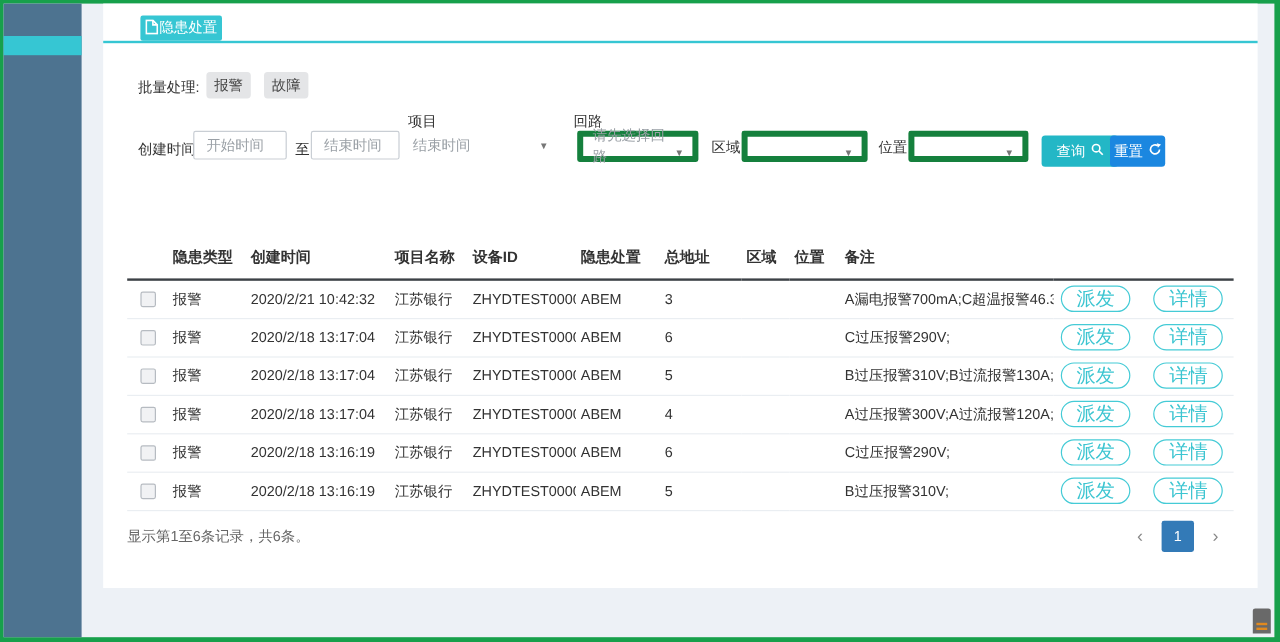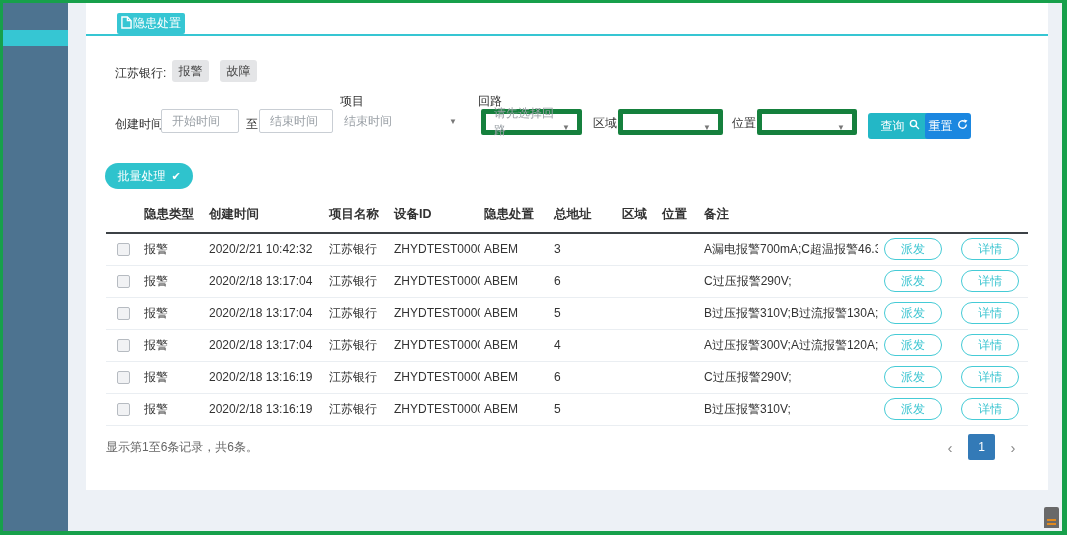--- a/index.html
+++ b/index.html
@@ -36,21 +36,21 @@
   .tbl-wrap { position:absolute; left:20px; top:199px; width:922px; }
   table { width:100%; border-collapse:collapse; table-layout:fixed; }
   th { text-align:left; font-size:12.5px; color:#333; font-weight:bold; padding:4px 4px 9px;
        border-bottom:2px solid #3c4146; white-space:nowrap; }
   td { font-size:12px; color:#333; padding:0 4px; height:32px; border-bottom:1px solid #eaeef2;
        white-space:nowrap; overflow:hidden; }
   .cb { display:inline-block; width:13px; height:13px; background:#f1f2f4; border:1px solid #b6bbc1;
         border-radius:2px; vertical-align:middle; cursor:pointer; }
   .col-cb { text-align:center; }
   .pill-outline { width:58px; height:22px; border-radius:11px; border:1px solid var(--outline_btn,#45cbd6);
-                  color:#3cc5d1; background:#fff; font-size:12px; cursor:pointer; font-family:inherit; }
+                  color:#3cc5d1; background:#fff; font-size:16px; cursor:pointer; font-family:inherit; }
   .col-actions { padding-left:6px; }
   .pill-outline + .pill-outline { margin-left:16px; }
 
   .footer-summary { position:absolute; left:20px; top:436px; font-size:12px; color:#666; }
   .pager { position:absolute; right:22px; top:431px; display:flex; align-items:center; gap:5px; }
   .pg { width:26px; height:26px; display:flex; align-items:center; justify-content:center;
         font-size:15px; color:#888; cursor:pointer; background:transparent; border:none; font-family:inherit; }
   .pg.active { background:var(--page_active,#337ab7); color:#fff; border-radius:2px; font-size:12px; width:27px; }
 
   .scroll-widget { position:absolute; right:3px; bottom:3px; width:15px; height:21px; background:#696969;
@@ -74,21 +74,21 @@
         <span>
           <svg width="11" height="13" viewBox="0 0 12 14">
               <path d="M1 1 h6 l4 4 v8 h-10 z" fill="none" stroke="#fff" stroke-width="1.5"></path>
               <path d="M7 1 v4 h4" fill="none" stroke="#fff" stroke-width="1.5"></path>
             </svg>
         </span>
         <span>隐患处置</span>
       </div>
       <div class="header-line"></div>
 
-      <span class="lbl" style="left:29px; top:62px;">江苏银行:</span>
+      <span class="lbl" style="left:29px; top:62px;">批量处理:</span>
       <button class="gray-btn" style="left:86px; top:57px;">报警</button>
       <button class="gray-btn" style="left:134px; top:57px;">故障</button>
 
       <span class="lbl" style="left:29px; top:113px;">创建时间</span>
       <input class="txt-input" style="left: 75px; top: 106px; width: 78px;" placeholder="开始时间">
       <span class="lbl" style="left:160px; top:113px;">至</span>
       <input class="txt-input" style="left: 173px; top: 106px; width: 74px;" placeholder="结束时间">
 
       <span class="lbl" style="left:254px; top:90px;">项目</span>
       <div class="sel" style="left:250px; top:105px; width:128px;">
@@ -124,24 +124,20 @@
       <button class="btn btn-reset">
         <span>重置</span>
         <span>
           <svg width="11" height="11" viewBox="0 0 16 16">
               <path d="M13.5 8 A5.5 5.5 0 1 1 11.3 3.6" fill="none" stroke="#fff" stroke-width="2"></path>
               <path d="M10.2 0.6 L15.3 2.2 L11.5 6 Z" fill="#fff"></path>
             </svg>
         </span>
       </button>
 
-      <button class="batch-btn">
-        <span>批量处理</span>
-        <span style="font-size:11px;">✔</span>
-      </button>
 
       <div class="tbl-wrap">
         <table>
           <colgroup>
             <col style="width:34px">
               <col style="width:65px">
               <col style="width:120px">
               <col style="width:65px">
             <col style="width:90px">
               <col style="width:70px">

